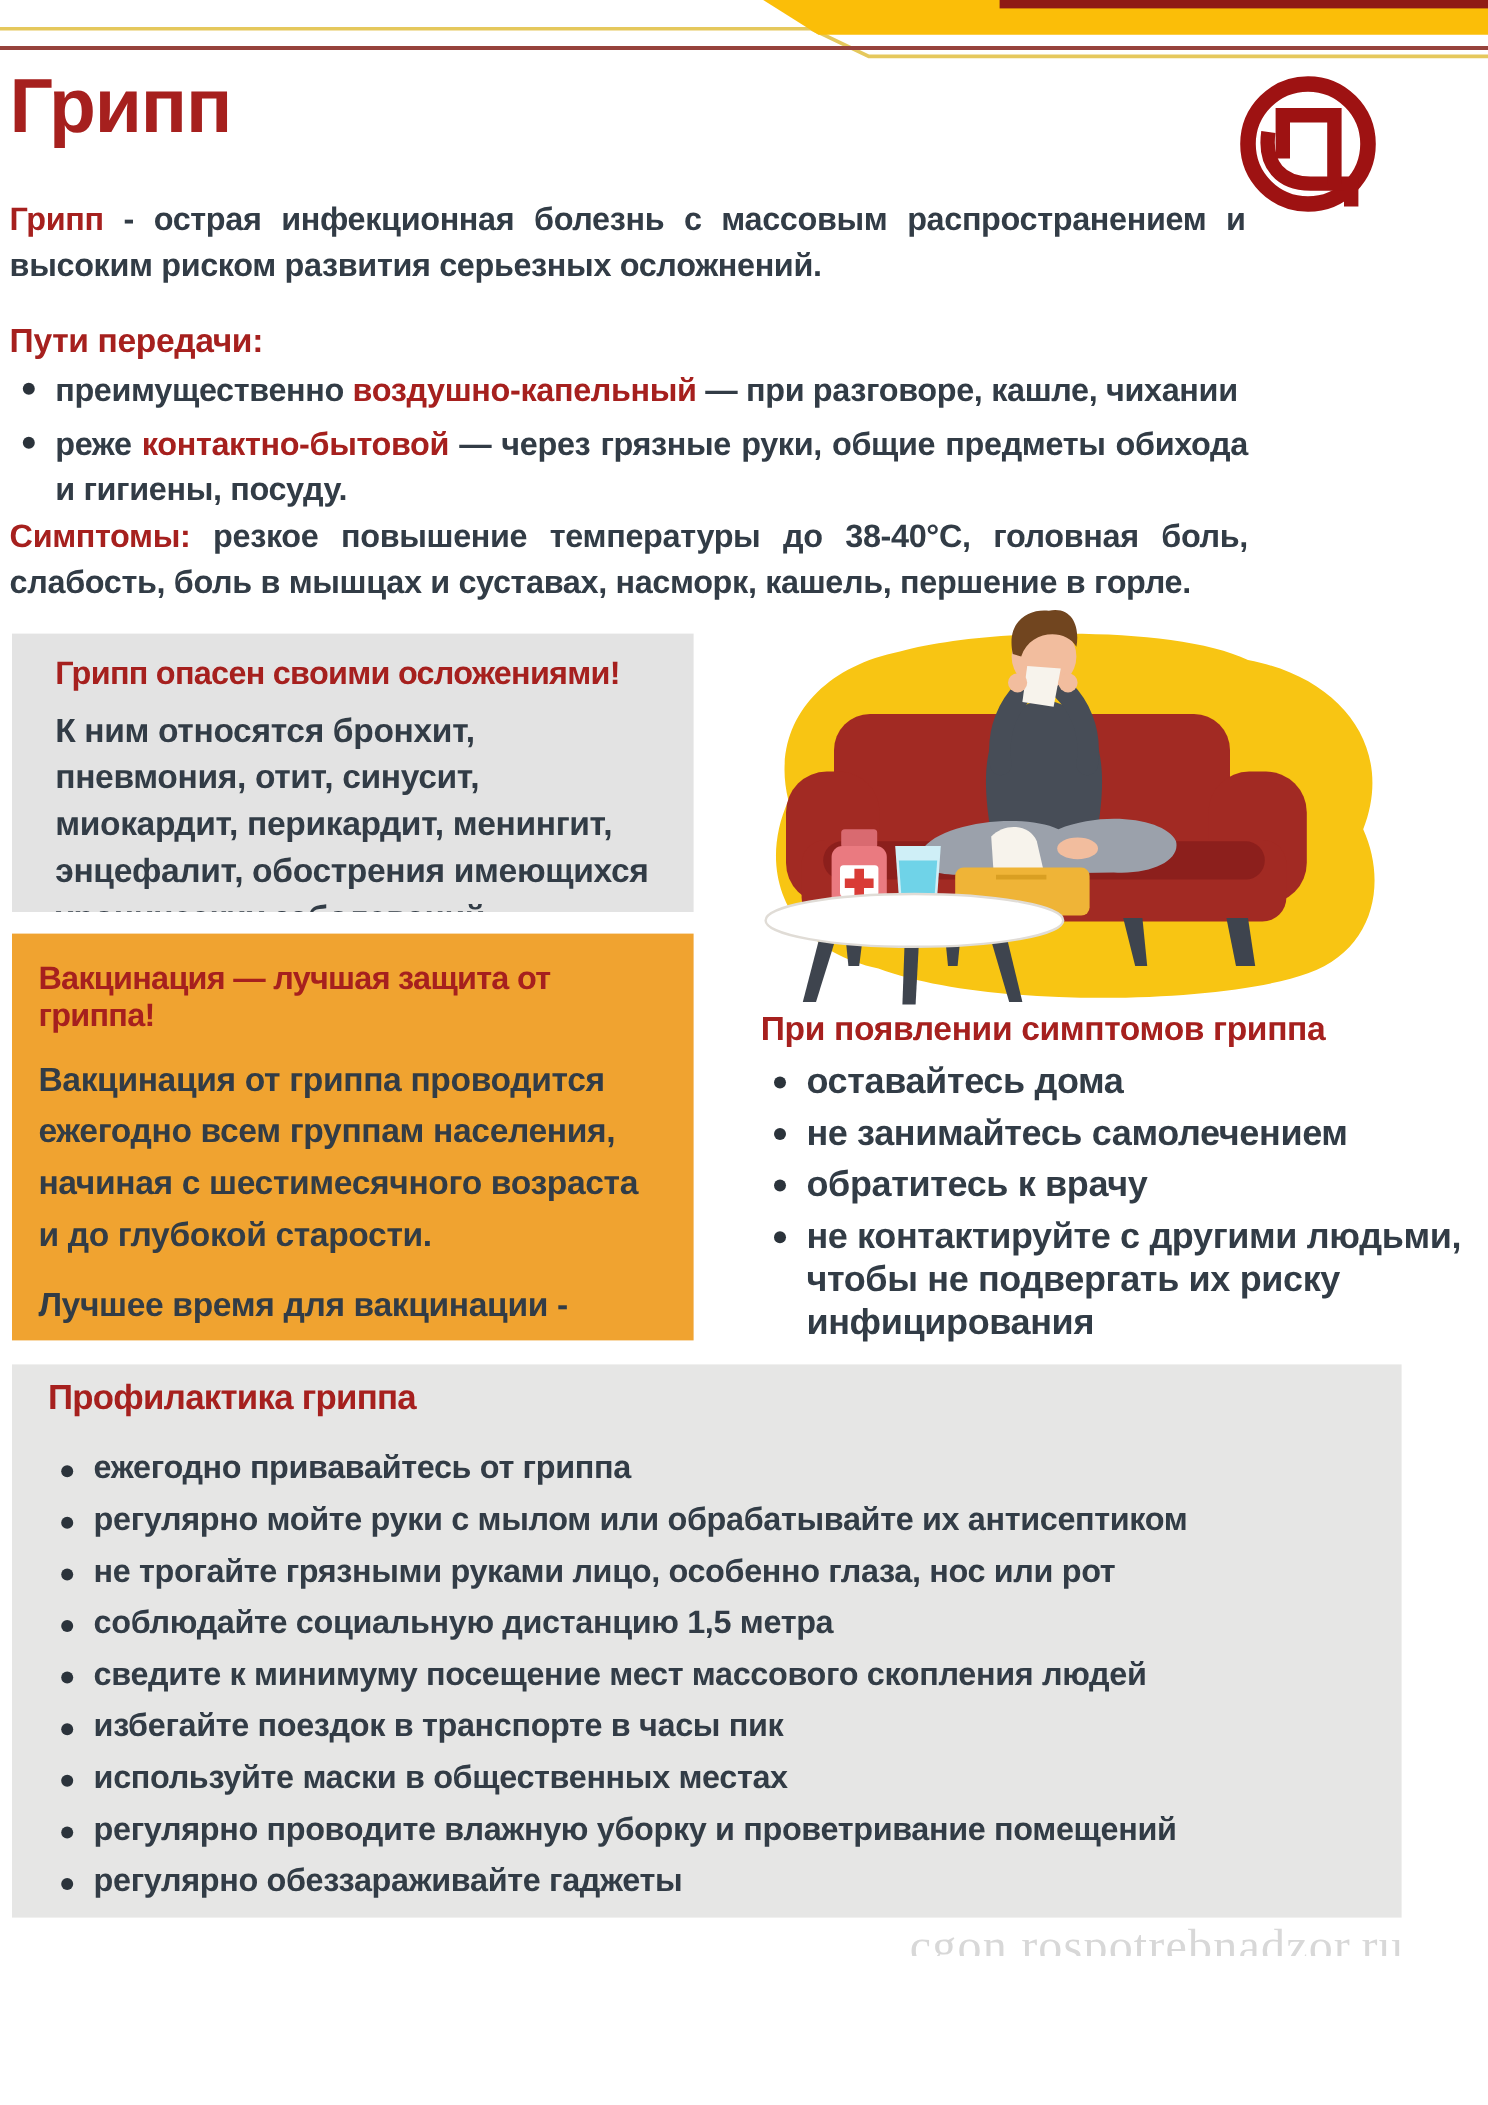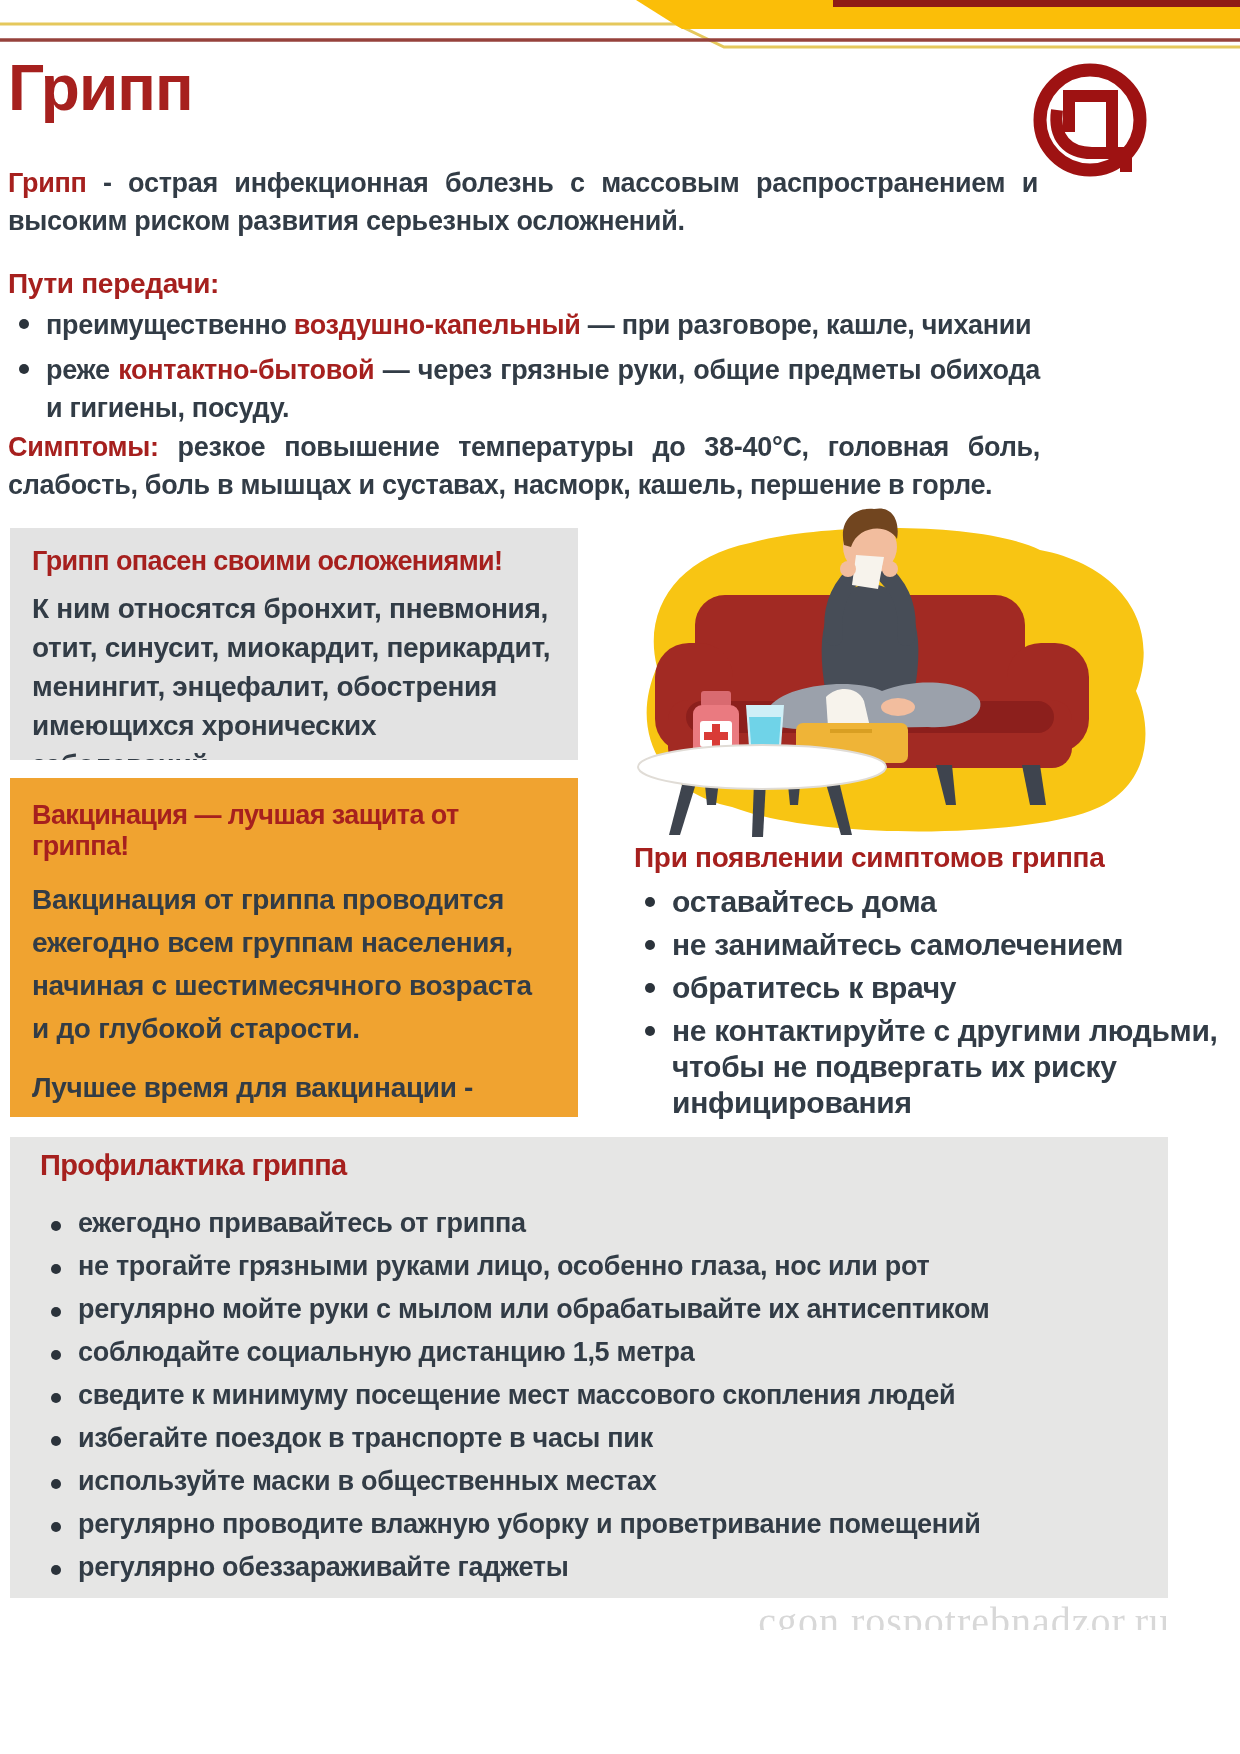--- a/index.html
+++ b/index.html
@@ -10,21 +10,21 @@
   .intro{position:absolute;left:8px;top:164px;width:1030px;margin:0;font-size:27px;line-height:38px;text-align:justify;}
   .routes-heading{position:absolute;left:8px;top:268px;margin:0;font-size:28px;color:#a6201e;}
   ul.bullets{list-style:none;margin:0;padding:0;}
   ul.bullets li{position:relative;padding-left:38px;}
   ul.bullets li::before{content:"";position:absolute;left:11px;top:13px;width:10px;height:10px;border-radius:50%;background:#2b333b;}
   .routes-list{position:absolute;left:8px;top:306px;width:1032px;font-size:27px;line-height:38px;}
   .routes-list li{margin-bottom:7px;text-align:justify;}
   .symptoms{position:absolute;left:8px;top:428px;width:1032px;margin:0;font-size:27px;line-height:38px;text-align:justify;}
   .box{position:absolute;box-sizing:border-box;overflow:hidden;}
   .box-title{margin:0 0 12px 0;font-size:27px;color:#a6201e;letter-spacing:-0.6px;}
-  .gray1{left:10px;top:528px;width:568px;height:232px;background:#e3e3e3;padding:18px 22px;}
+  .gray1{left:10px;top:528px;width:568px;height:232px;background:#e3e3e3;padding:18px 36px;}
   .gray1 .box-body{margin:0;font-size:28px;line-height:39px;}
   .orange{left:10px;top:778px;width:568px;height:339px;background:#f0a330;padding:22px 35px 10px 22px;}
   .orange .box-title{margin-bottom:16px;}
   .orange p{margin:0 0 16px 0;font-size:28px;line-height:43px;}
   .onset-heading{position:absolute;left:634px;top:842px;margin:0;font-size:28px;color:#a6201e;}
   .onset-list{position:absolute;left:634px;top:884px;width:584px;font-size:30px;line-height:36px;}
   .onset-list li{margin-bottom:7px;}
   .prevention{left:10px;top:1137px;width:1158px;height:461px;background:#e6e6e5;padding:12px 30px;}
   .prevention .box-title{font-size:29px;margin-bottom:26px;}
   .prevention li{font-size:27px;line-height:30px;margin-bottom:13px;}
@@ -137,23 +137,23 @@
 
       <li>не контактируйте с другими людьми, чтобы не подвергать их риску инфицирования</li>
     </ul>
 
   <div class="box prevention">
     <h3 class="box-title">Профилактика гриппа</h3>
     <ul class="bullets">
 
         <li>ежегодно привавайтесь от гриппа</li>
 
+        <li>регулярно мойте руки с мылом или обрабатывайте их антисептиком</li>
+
         <li>не трогайте грязными руками лицо, особенно глаза, нос или рот</li>
-
-        <li>регулярно мойте руки с мылом или обрабатывайте их антисептиком</li>
 
         <li>соблюдайте социальную дистанцию 1,5 метра</li>
 
         <li>сведите к минимуму посещение мест массового скопления людей</li>
 
         <li>избегайте поездок в транспорте в часы пик</li>
 
         <li>используйте маски в общественных местах</li>
 
         <li>регулярно проводите влажную уборку и проветривание помещений</li>

